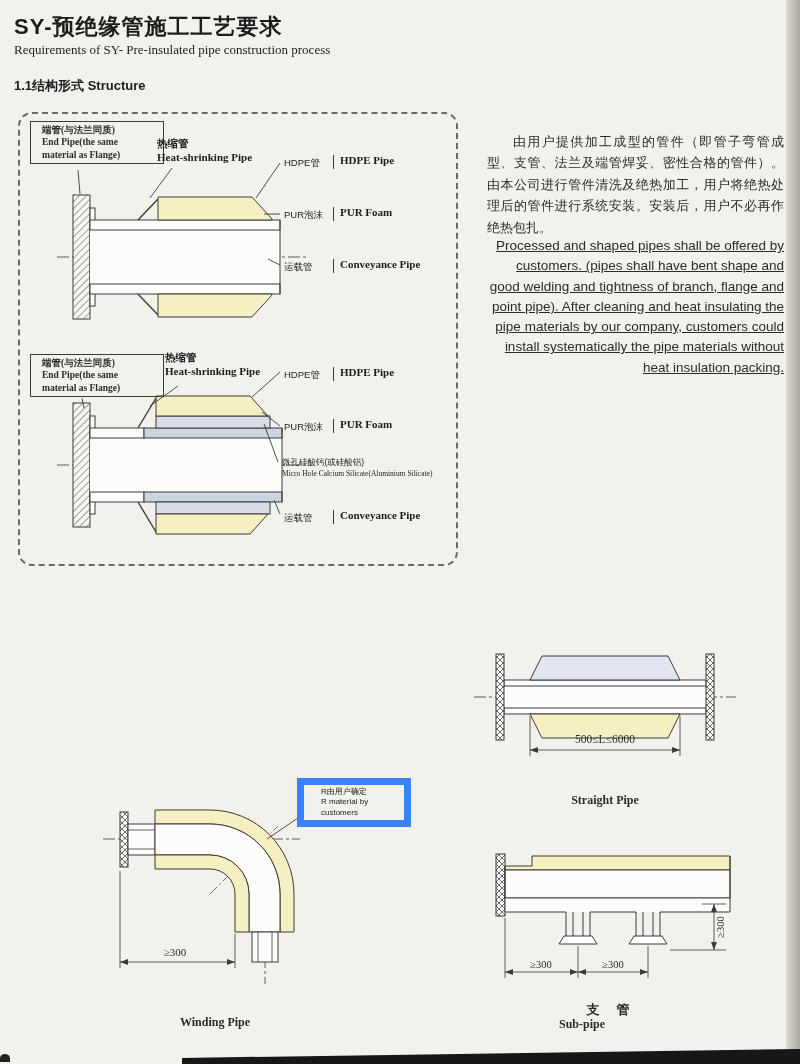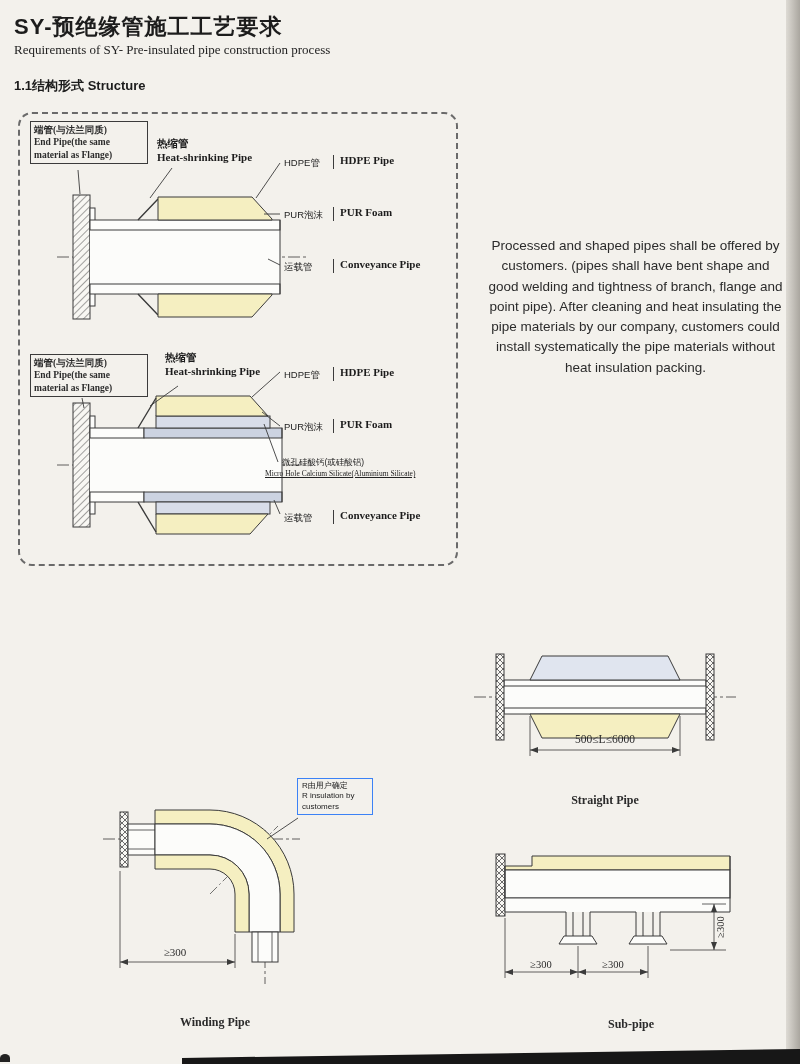--- a/index.html
+++ b/index.html
@@ -3,33 +3,33 @@
 <meta charset="utf-8">
 <style>
   html,body{margin:0;padding:0;}
   .page{position:relative;width:800px;height:1064px;background:#f3f1ec;overflow:hidden;
         font-family:"Liberation Serif",serif;color:#2b2b2b;}
   .abs{position:absolute;}
   .title{font:bold 22px "Liberation Sans",sans-serif;letter-spacing:1px;color:#1c1c1c;}
   .subtitle{font:13px "Liberation Serif",serif;color:#222;}
   .typeline{font:bold 13px "Liberation Sans",sans-serif;color:#1c1c1c;}
   .dashedbox{border:2px dashed #6a6a6a;border-radius:14px;}
-  .box-label{border:1px solid #3b3b3b;padding:2px 3px;font:bold 9.5px "Liberation Serif",serif;line-height:1.3;background:transparent;}
+  .box-label{border:1px solid #3b3b3b;padding:2px 11px;font:bold 9.5px "Liberation Serif",serif;line-height:1.3;background:transparent;}
   .lbl-zh{font:9.5px "Liberation Sans",sans-serif;color:#222;}
   .lbl-zh-b{font:bold 10.5px "Liberation Sans",sans-serif;color:#1c1c1c;}
   .lbl-en{font:bold 11px "Liberation Serif",serif;color:#1c1c1c;white-space:nowrap;}
   .lbl-tiny{font:8.5px "Liberation Sans",sans-serif;white-space:nowrap;color:#222;}
   .lbl-tiny-en{font:7.5px "Liberation Serif",serif;white-space:nowrap;color:#222;}
   .vsep{width:1px;height:14px;background:#3b3b3b;}
   .para-zh{font:13px "Liberation Sans",sans-serif;line-height:1.65;text-indent:2em;text-align:justify;}
-  .para-en{font:13.5px "Liberation Sans",sans-serif;line-height:1.5;text-align:center;}
+  .para-en{font:13.5px "Liberation Sans",sans-serif;line-height:1.5;text-align:right;text-decoration:underline;}
   .sec{font:15px "Liberation Sans",sans-serif;color:#3a3a3a;letter-spacing:0.5px;}
   .cap-zh{font:bold 13px "Liberation Serif",serif;text-align:center;letter-spacing:2px;}
   .cap-en{font:bold 12px "Liberation Serif",serif;text-align:center;}
-  .note-box{border:1px solid #3b82f6;padding:2px 4px;font:8px "Liberation Sans",sans-serif;line-height:1.3;color:#222;}
+  .note-box{border:7px solid #3b82f6;padding:2px 17px;font:8px "Liberation Sans",sans-serif;line-height:1.3;color:#222;}
   .edge-right{background:linear-gradient(to right,rgba(125,118,105,0.18),rgba(80,75,65,0.45));}
   .edge-bottom{background:#171717;clip-path:polygon(0 62%,100% 6%,100% 100%,0 100%);}
   svg{display:block;}
   svg text{font-family:"Liberation Serif",serif;fill:#2b2b2b;}
 </style>
 </head>
 <body>
 
 <div class="page">
 
@@ -127,25 +127,26 @@
     <div class="lbl-zh-b">热缩管</div>
     <div class="lbl-en">Heat-shrinking Pipe</div>
   </div>
   <div class="abs lbl-zh" style="left:284px;top:369px;">HDPE管</div>
   <div class="abs vsep" style="left:333px;top:367px;"></div>
   <div class="abs lbl-en" style="left:340px;top:366px;">HDPE Pipe</div>
   <div class="abs lbl-zh" style="left:284px;top:421px;">PUR泡沫</div>
   <div class="abs vsep" style="left:333px;top:419px;"></div>
   <div class="abs lbl-en" style="left:340px;top:418px;">PUR Foam</div>
   <div class="abs lbl-tiny" style="left:282px;top:457px;">微孔硅酸钙(或硅酸铝)</div>
-  <div class="abs lbl-tiny-en" style="left:265px;top:469px;text-decoration:underline;">Micro Hole Calcium Silicate(Aluminium Silicate)</div>
+  <div class="abs lbl-tiny-en" style="left:282px;top:469px;">Micro Hole Calcium Silicate(Aluminium Silicate)</div>
   <div class="abs lbl-zh" style="left:284px;top:512px;">运载管</div>
   <div class="abs vsep" style="left:333px;top:510px;"></div>
   <div class="abs lbl-en" style="left:340px;top:509px;">Conveyance Pipe</div>
 
+  <div class="abs para-zh" style="left:487px;top:131px;width:297px;">由用户提供加工成型的管件（即管子弯管成型、支管、法兰及端管焊妥、密性合格的管件）。由本公司进行管件清洗及绝热加工，用户将绝热处理后的管件进行系统安装。安装后，用户不必再作绝热包扎。</div>
   <div class="abs para-en" style="left:487px;top:236px;width:297px;">Processed and shaped pipes shall be offered by customers. (pipes shall have bent shape and good welding and tightness of branch, flange and point pipe). After cleaning and heat insulating the pipe materials by our company, customers could install systematically the pipe materials without heat insulation packing.</div>
 
 
   <svg class="abs" style="left:470px;top:642px;" width="270" height="130" viewBox="0 0 270 130">
     <g stroke="#3b3b3b" stroke-width="1" fill="none">
       <line x1="4" y1="55" x2="266" y2="55" stroke-dasharray="12 3 3 3" stroke-width="0.8"></line>
       <rect x="34" y="44" width="202" height="22" fill="#fcfcfa" stroke="none"></rect>
       <rect x="34" y="38" width="202" height="6" fill="#fdfdfb"></rect>
       <rect x="34" y="66" width="202" height="6" fill="#fdfdfb"></rect>
       <rect x="26" y="12" width="8" height="86" fill="url(#xhatch)"></rect>
@@ -181,21 +182,21 @@
         <path d="M25,99 L25,196 M140,162 L140,196"></path>
         <line x1="25" y1="190" x2="140" y2="190"></line>
       </g>
       <polygon points="25,190 33,187 33,193" fill="#3b3b3b" stroke="none"></polygon>
       <polygon points="140,190 132,187 132,193" fill="#3b3b3b" stroke="none"></polygon>
     </g>
     <text x="80" y="184" font-size="11" text-anchor="middle">≥300</text>
   </svg>
   <div class="abs note-box" style="left:297px;top:778px;width:66px;">
     <div>R由用户确定</div>
-    <div>R insulation by customers</div>
+    <div>R material by customers</div>
   </div>
   <div class="abs cap-en" style="left:120px;top:1015px;width:190px;">Winding Pipe</div>
 
   <svg class="abs" style="left:478px;top:840px;" width="262" height="160" viewBox="0 0 262 160">
     <g stroke="#3b3b3b" stroke-width="1" fill="none">
       <rect x="18" y="14" width="9" height="62" fill="url(#xhatch)"></rect>
       <path d="M27,26 H54 V16 H252 V30 H27 Z" fill="#f5efc1"></path>
       <rect x="27" y="30" width="225" height="28" fill="#fcfcfa"></rect>
       <rect x="27" y="58" width="225" height="14" fill="#fcfcfa" stroke="none"></rect>
       <path d="M27,58 H252" stroke-width="0.9"></path>
@@ -219,19 +220,20 @@
       <polygon points="100,132 92,129 92,135" fill="#3b3b3b" stroke="none"></polygon>
       <polygon points="100,132 108,129 108,135" fill="#3b3b3b" stroke="none"></polygon>
       <polygon points="170,132 162,129 162,135" fill="#3b3b3b" stroke="none"></polygon>
       <polygon points="236,64 233,72 239,72" fill="#3b3b3b" stroke="none"></polygon>
       <polygon points="236,110 233,102 239,102" fill="#3b3b3b" stroke="none"></polygon>
     </g>
     <text x="63" y="128" font-size="10.5" text-anchor="middle">≥300</text>
     <text x="135" y="128" font-size="10.5" text-anchor="middle">≥300</text>
     <text x="246" y="87" font-size="10.5" text-anchor="middle" transform="rotate(-90 246 87)">≥300</text>
   </svg>
-  <div class="abs cap-en" style="left:500px;top:1017px;width:262px;">Sub-pipe</div>
+  <div class="abs cap-zh" style="left:478px;top:1001px;width:262px;">支　管</div>
+  <div class="abs cap-en" style="left:451px;top:1017px;width:262px;">Sub-pipe</div>
 
   <div class="abs edge-right" style="left:786px;top:0;width:14px;height:1064px;"></div>
   <div class="abs edge-bottom" style="left:182px;top:1048px;width:618px;height:16px;"></div>
   <div class="abs" style="left:0;top:1054px;width:10px;height:8px;background:#222;border-radius:50% 50% 0 0;"></div>
 
 </div>
 
 </body></html>

